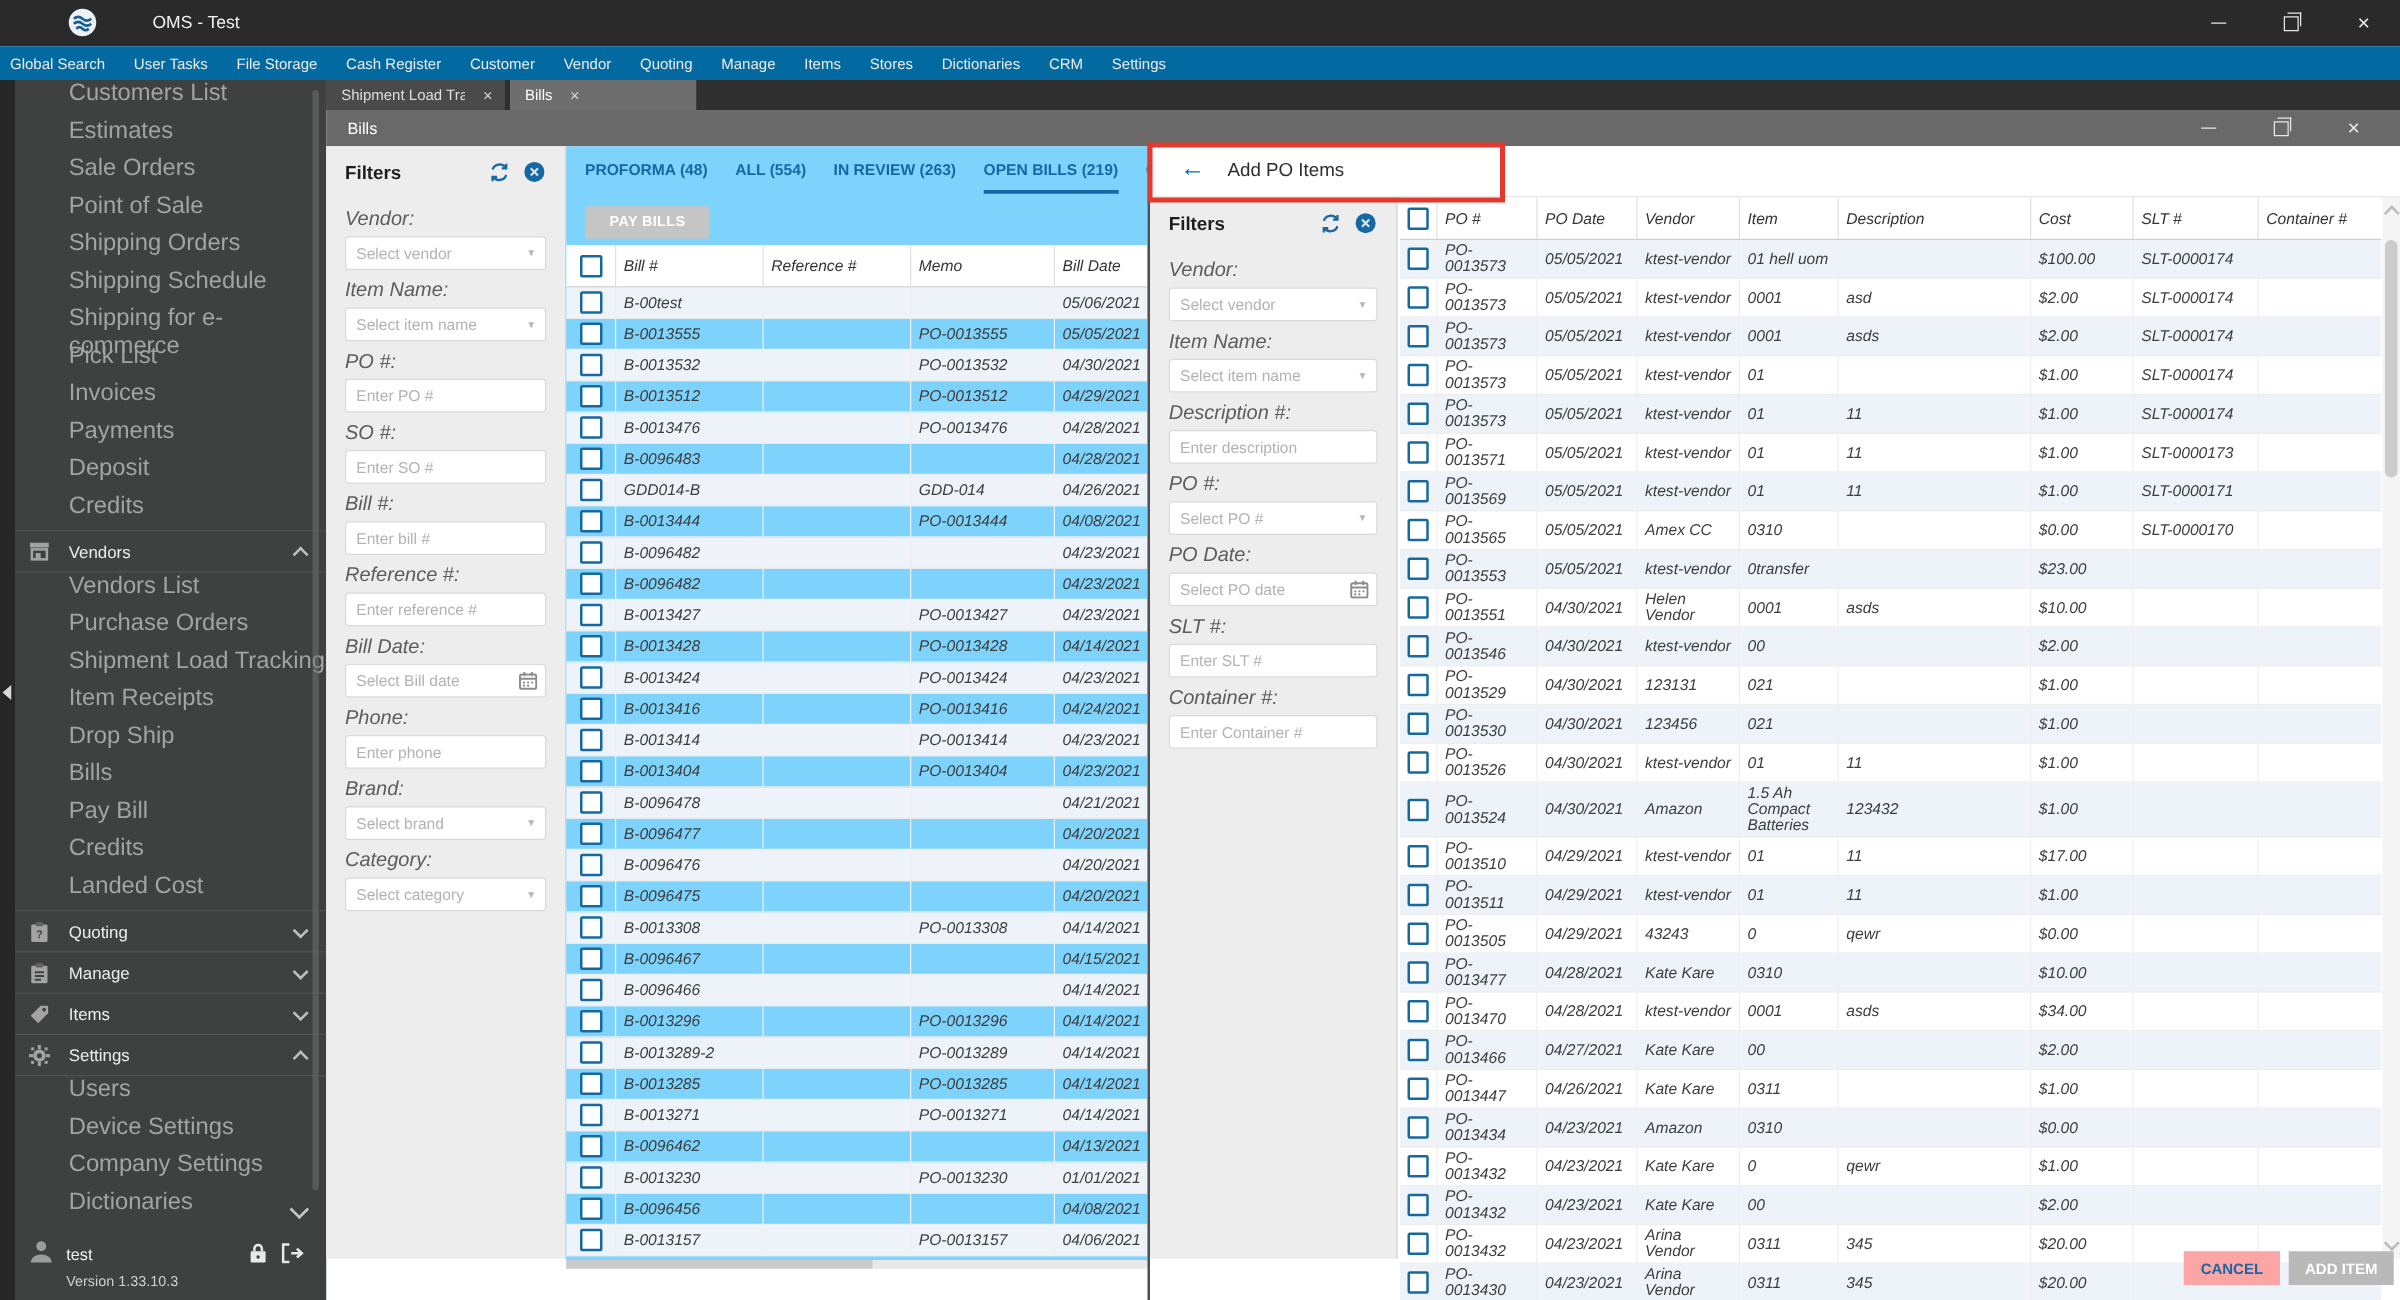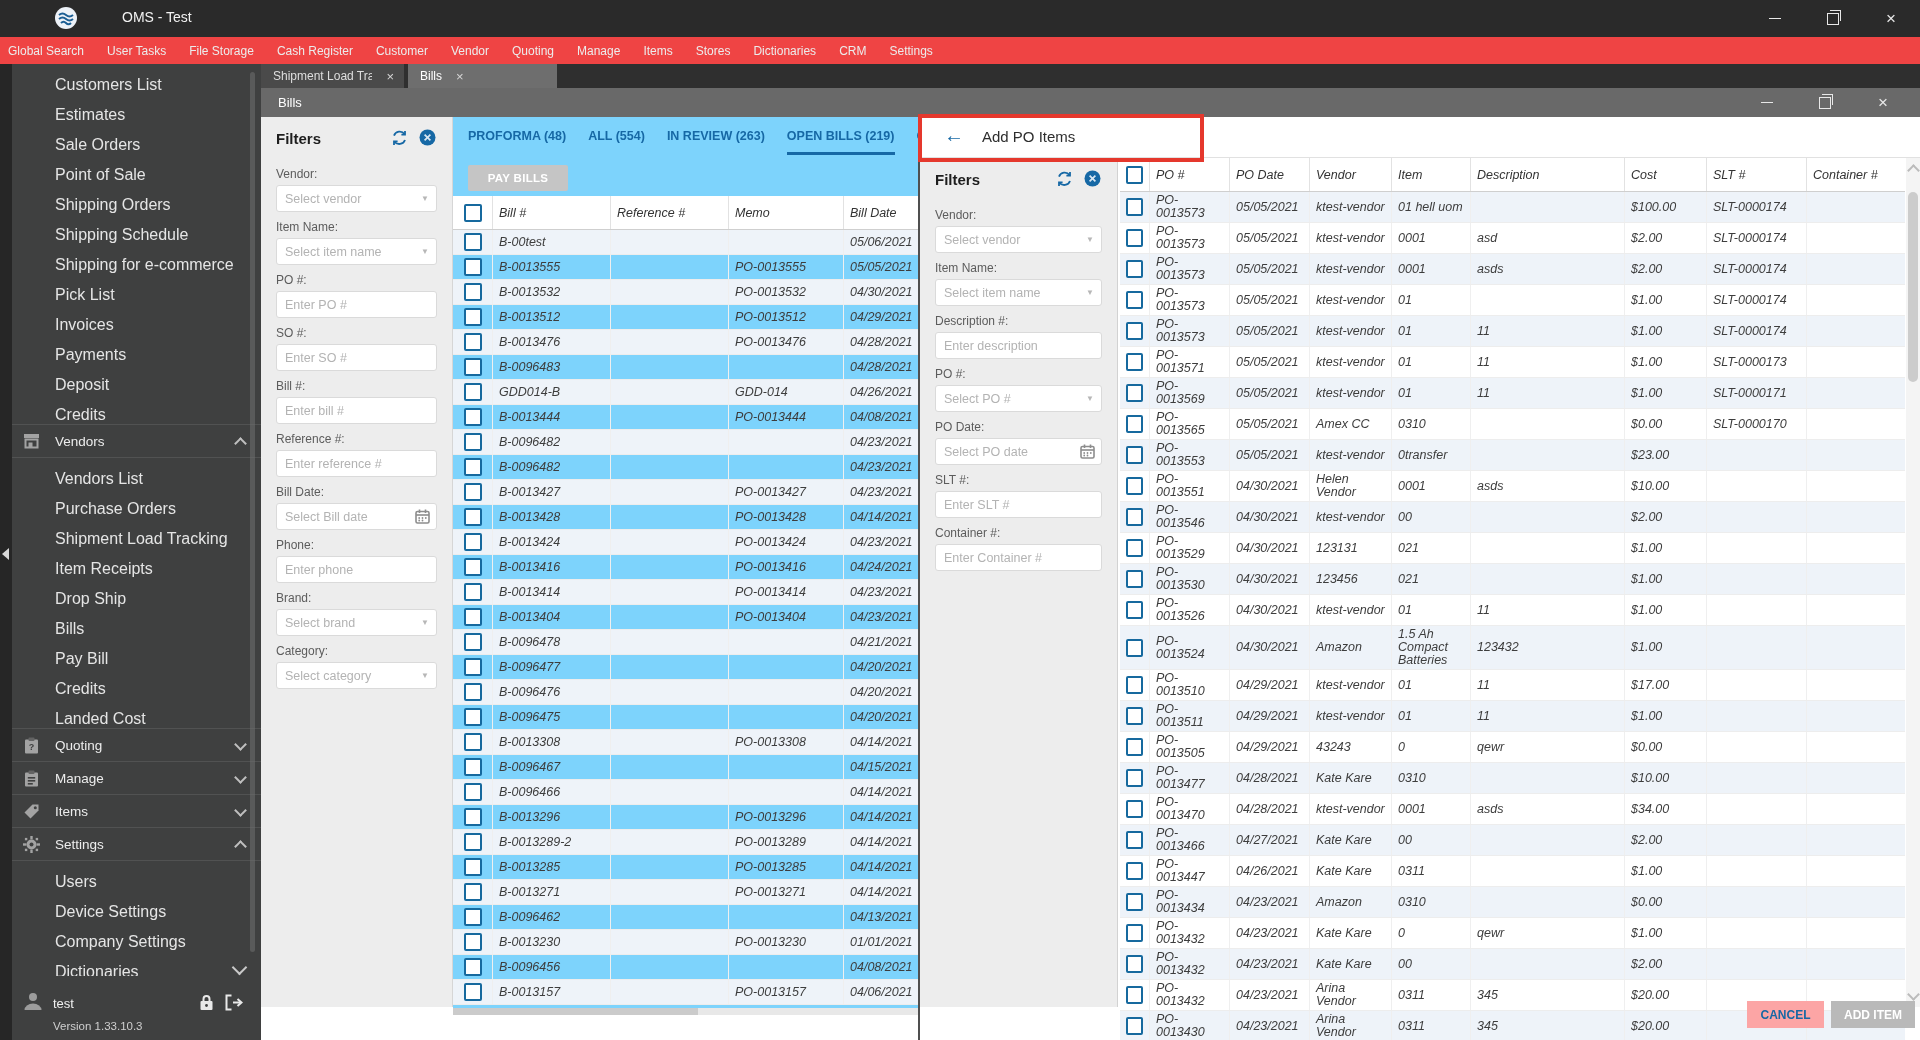--- a/index.html
+++ b/index.html
@@ -8,30 +8,30 @@
   
   .titlebar{position:absolute;left:0;top:0;width:1920px;height:37px;background:#2a2a2a;}
   .app-logo{position:absolute;left:54px;top:6px;width:24px;height:24px;}
   .app-title{position:absolute;left:122px;top:9px;font-size:14px;color:#f2f2f2;}
   .winctl{position:absolute;top:0;right:0;height:37px;display:flex;}
   .winctl .wbtn{width:58px;height:37px;display:flex;align-items:center;justify-content:center;color:#e8e8e8;}
   .ico-min{display:block;width:12px;height:1px;background:#e8e8e8;}
   .ico-max{display:block;width:10px;height:10px;border:1px solid #e8e8e8;position:relative;}
   .ico-max:before{content:"";position:absolute;left:2px;top:-4px;width:10px;height:10px;border:1px solid #e8e8e8;border-bottom:none;border-left:none;}
   .ico-close{font-size:17px;line-height:17px;}
-  .menubar{position:absolute;left:0;top:37px;width:1920px;height:27px;background:#ef4444;
+  .menubar{position:absolute;left:0;top:37px;width:1920px;height:27px;background:#0369a1;
            display:flex;align-items:center;padding-left:8px;box-sizing:border-box;gap:23px;}
   .mb-item{font-size:12px;color:#ececec;white-space:nowrap;}
   
   .rail{position:absolute;left:0;top:64px;width:12px;height:976px;background:#262626;}
   .rail-arrow{position:absolute;left:2px;top:484px;width:0;height:0;
               border-top:6px solid transparent;border-bottom:6px solid transparent;border-right:7px solid #d9d9d9;}
   .side-panel{position:absolute;left:12px;top:64px;width:249px;height:976px;background:#3f4040;}
   .side-list{position:absolute;left:0;top:0;width:249px;height:912px;overflow:hidden;}
-  .side-item{height:30px;display:flex;align-items:flex-end;padding-left:43px;font-size:16px;color:#e5e5e5;cursor:default;}
+  .side-item{height:30px;display:flex;align-items:flex-start;padding-left:43px;font-size:19px;color:#a3a3a3;cursor:default;}
   .side-sec{height:32px;display:flex;align-items:center;font-size:13.5px;color:#ededed;
             border-top:1px solid #515252;border-bottom:1px solid #515252;position:relative;}
   .side-sec + .side-sec{border-top:none;}
   .sec-ic{width:18px;height:18px;margin-left:10px;display:flex;align-items:center;justify-content:center;}
   .sec-lb{margin-left:15px;}
   .chev{position:absolute;right:16px;width:7px;height:7px;border-right:2px solid #bfbfbf;border-bottom:2px solid #bfbfbf;}
   .chev.down{transform:rotate(45deg);top:11px;}
   .chev.up{transform:rotate(-135deg);top:14px;}
   .side-scrollbar{position:absolute;right:6px;top:8px;width:5px;height:880px;background:#6f6f6f;border-radius:3px;opacity:.55;}
   .list-more{position:absolute;left:222px;top:898px;width:9px;height:9px;border-right:2px solid #c9c9c9;border-bottom:2px solid #c9c9c9;transform:rotate(45deg);}
@@ -53,21 +53,21 @@
   .billsbar .winctl{height:29px;right:8px;}
   .billsbar .wbtn{width:58px;height:29px;}
   
   .fpanel{background:#ededed;position:absolute;box-sizing:border-box;}
   .fp-left{left:261px;top:117px;width:192px;height:890px;border-right:1px solid #d6d6d6;}
   .fp-head{position:relative;height:40px;}
   .fp-title{position:absolute;left:15px;top:13px;font-size:15px;font-weight:bold;color:#1e1e1e;}
   .fp-refresh{position:absolute;right:44px;top:13px;width:17px;height:16px;}
   .fp-close{position:absolute;right:16px;top:12px;width:17px;height:17px;}
   .fp-fields{padding:2px 15px 0 15px;}
-  .ff-label{font-size:12px;color:#5c5c5c;margin:8px 0 4px 0;}
+  .ff-label{font-size:16px;color:#5c5c5c;margin:8px 0 4px 0;font-style:italic;}
   .fwrap{position:relative;height:27px;border-radius:10px;}
   .finput{width:100%;height:27px;box-sizing:border-box;background:#fff;border:1px solid #dadada;border-radius:3px;
           font-family:"Liberation Sans",sans-serif;font-size:12.5px;color:#444;padding:0 24px 0 8px;outline:none;}
   .finput::placeholder{color:#b3b3b3;opacity:1;}
   .fic{position:absolute;right:7px;top:6px;}
   .caret{position:absolute;right:8px;top:9px;font-size:8px;color:#b7b7b7;}
   
   .bills-area{position:absolute;left:453px;top:117px;width:465px;height:897px;background:#7dd3fc;overflow:hidden;}
   .btabs{position:absolute;left:15px;top:12px;display:flex;gap:22px;white-space:nowrap;}
   .btab{font-size:12.5px;font-weight:bold;color:#1668a5;padding-bottom:9px;}

